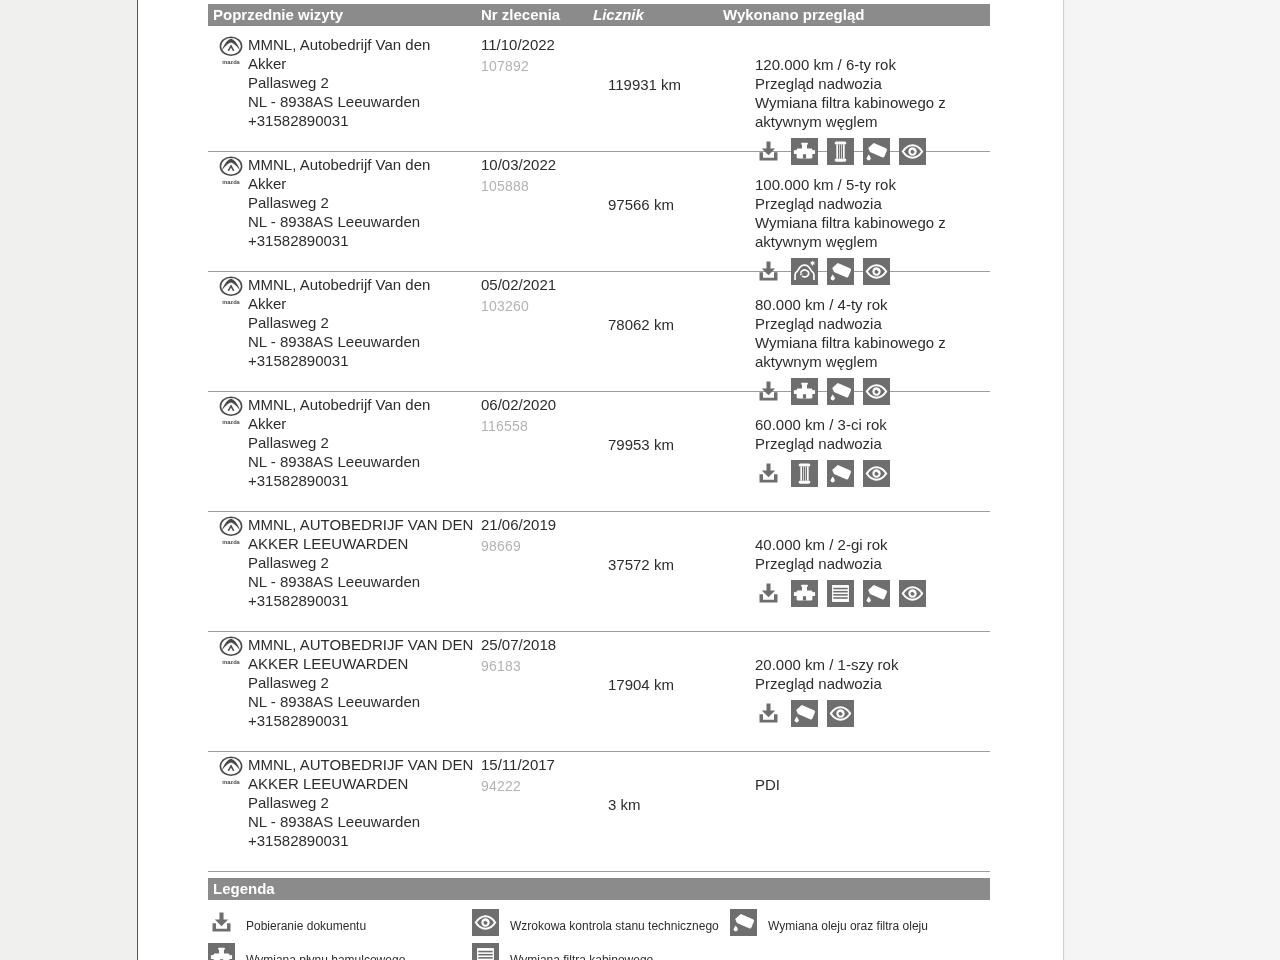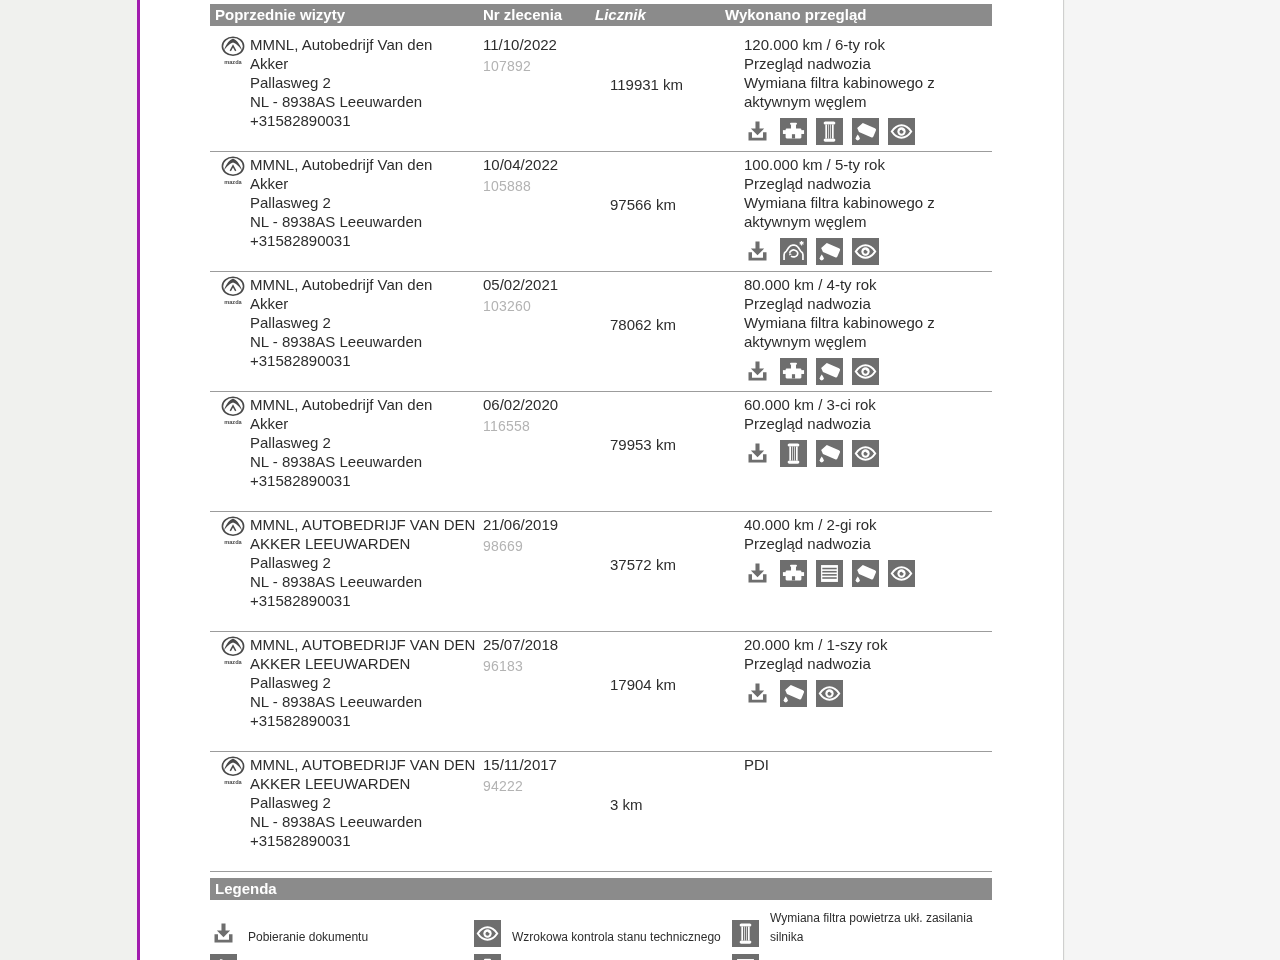--- a/index.html
+++ b/index.html
@@ -5,40 +5,40 @@
   html,body{margin:0;padding:0;}
   body{
     width:1280px;height:960px;overflow:hidden;position:relative;
     background:#f0f1ee;
     font-family:"Liberation Sans", sans-serif;
     color:#2d2d2d;
   }
   .right-strip{position:absolute;left:1065px;right:0;top:0;bottom:0;background:#f5f5f5;}
   .page{
     position:absolute;left:137px;top:0;width:927px;height:960px;background:#ffffff;
-    border-left:3px solid #a21caf;border-right:1px solid #cfcfcf;box-sizing:border-box;
+    border-left:1px solid #a21caf;border-right:1px solid #cfcfcf;box-sizing:border-box;
   }
   .table{position:absolute;left:70px;top:4px;width:782px;}
   .bar{
     position:relative;height:22px;background:#8b8b8b;color:#fff;
     font-size:15px;font-weight:bold;line-height:22px;
   }
   .bar .h{position:absolute;top:0;white-space:nowrap;}
   .h-visits{left:5px;} .h-order{left:273px;} .h-odo{left:385px;font-style:italic;} .h-service{left:515px;}
 
   .rows{margin-top:6px;}
   .row{position:relative;height:120px;border-bottom:1px solid #9c9c9c;box-sizing:border-box;}
   .c{position:absolute;top:3px;font-size:15px;line-height:19px;}
   .c-visit{left:0;width:270px;}
   .mazda-logo{position:absolute;left:9px;top:2px;width:28px;height:32px;}
   .dealer{position:absolute;left:40px;top:0;width:228px;white-space:pre-line;}
   .c-order{left:273px;width:118px;}
   .order-no{font-size:14px;color:#b3b3b3;margin-top:3px;letter-spacing:.2px;}
   .c-odo{left:400px;width:115px;white-space:nowrap;margin-top:40px;}
-  .c-service{left:534px;width:259px;}
+  .c-service{left:547px;width:259px;margin-top:20px;}
   .services{white-space:pre-line;}
   .icons{display:flex;gap:9px;margin-top:7px;align-items:center;min-height:27px;}
   .icon{width:27px;height:27px;flex:0 0 27px;display:block;}
   .icon svg{display:block;width:100%;height:100%;}
   .icon.boxed{background:#6e6e6e;}
 
   .legend-bar{margin-top:6px;}
   .legend-grid{
     display:grid;grid-template-columns:264px 258px 260px;
     margin-top:9px;row-gap:7px;
@@ -144,21 +144,21 @@
               <text x="14" y="29.5" text-anchor="middle" font-size="5.6" font-weight="bold" fill="#4a4a4a">mazda</text>
             </svg></span>
         <div class="c c-visit">
             <div class="dealer">MMNL, Autobedrijf Van den
 Akker
 Pallasweg 2
 NL - 8938AS Leeuwarden
 +31582890031</div>
           </div>
         <div class="c c-order">
-            <div>10/04/2022</div>
+            <div>10/03/2022</div>
             <div class="order-no">105888</div>
           </div>
         <div class="c c-odo">97566 km</div>
         <div class="c c-service">
             <div class="services">100.000 km / 5-ty rok
 Przegląd nadwozia
 Wymiana filtra kabinowego z aktywnym węglem</div>
             <div class="icons">
               <span class="icon plain">
                 <svg viewBox="0 0 24 24">
@@ -484,39 +484,20 @@
             <span class="icon boxed">
               <svg viewBox="0 0 24 24">
                 <path d="M3.4 12c2.4-3.7 5.3-5.5 8.6-5.5s6.2 1.8 8.6 5.5c-2.4 3.7-5.3 5.5-8.6 5.5S5.8 15.7 3.4 12z" fill="none" stroke="#fff" stroke-width="1.8"></path>
                 <circle cx="12" cy="12" r="3.7" fill="#fff"></circle>
                 <circle cx="12" cy="12.2" r="1.8" fill="#6e6e6e"></circle>
                 <circle cx="13.5" cy="10.6" r="0.9" fill="#fff"></circle>
               </svg>
             </span>
           </span>
           <span>Wzrokowa kontrola stanu technicznego</span>
-        </div>
-      <div class="legend-item">
-          <span class="icons" style="margin:0">
-            <span class="icon boxed">
-              <svg viewBox="0 0 24 24">
-                <g fill="#fff">
-                  <rect x="6.8" y="3" width="10.4" height="2.8" rx="1.4"></rect>
-                  <rect x="6.8" y="18.2" width="10.4" height="2.8" rx="1.4"></rect>
-                  <rect x="8.3" y="5.8" width="7.4" height="12.4"></rect>
-                </g>
-                <g stroke="#6e6e6e" stroke-width="1.1">
-                  <line x1="10.3" y1="5.8" x2="10.3" y2="18.2"></line>
-                  <line x1="12" y1="5.8" x2="12" y2="18.2"></line>
-                  <line x1="13.7" y1="5.8" x2="13.7" y2="18.2"></line>
-                </g>
-              </svg>
-            </span>
-          </span>
-          <span>Wymiana filtra powietrza ukł. zasilania silnika</span>
         </div>
       <div class="legend-item">
           <span class="icons" style="margin:0">
             <span class="icon boxed">
               <svg viewBox="0 0 24 24">
                 <path fill="#fff" d="M9.6 4.4 L20.4 9.0 a1.6 1.6 0 0 1 .85 2.1 L19.1 16.2 a1.6 1.6 0 0 1-2.1.85 L6.2 12.5 4.6 8.9 Z"></path>
                 <path fill="#fff" d="M5.1 14.6 c1.1 1.6 1.8 2.7 1.8 3.5 a1.8 1.8 0 1 1-3.6 0 c0-.8.7-1.9 1.8-3.5 z"></path>
               </svg>
             </span>
           </span>

